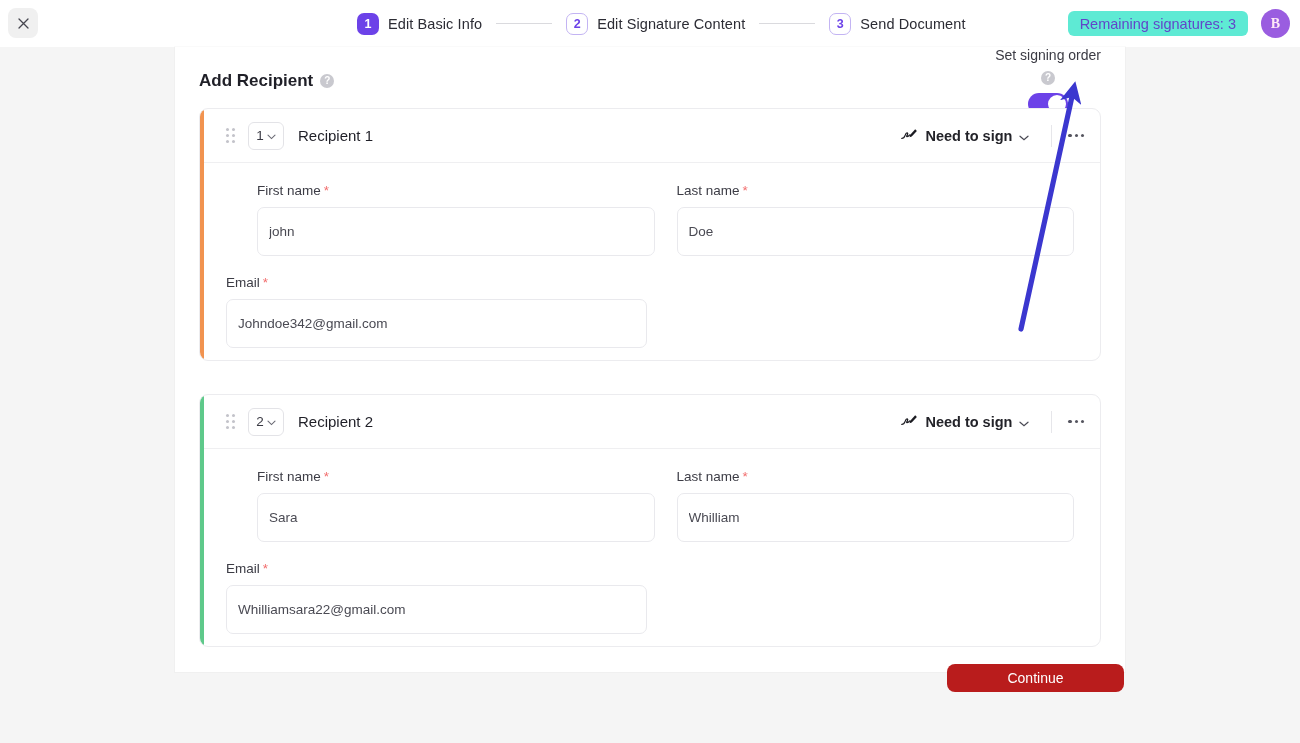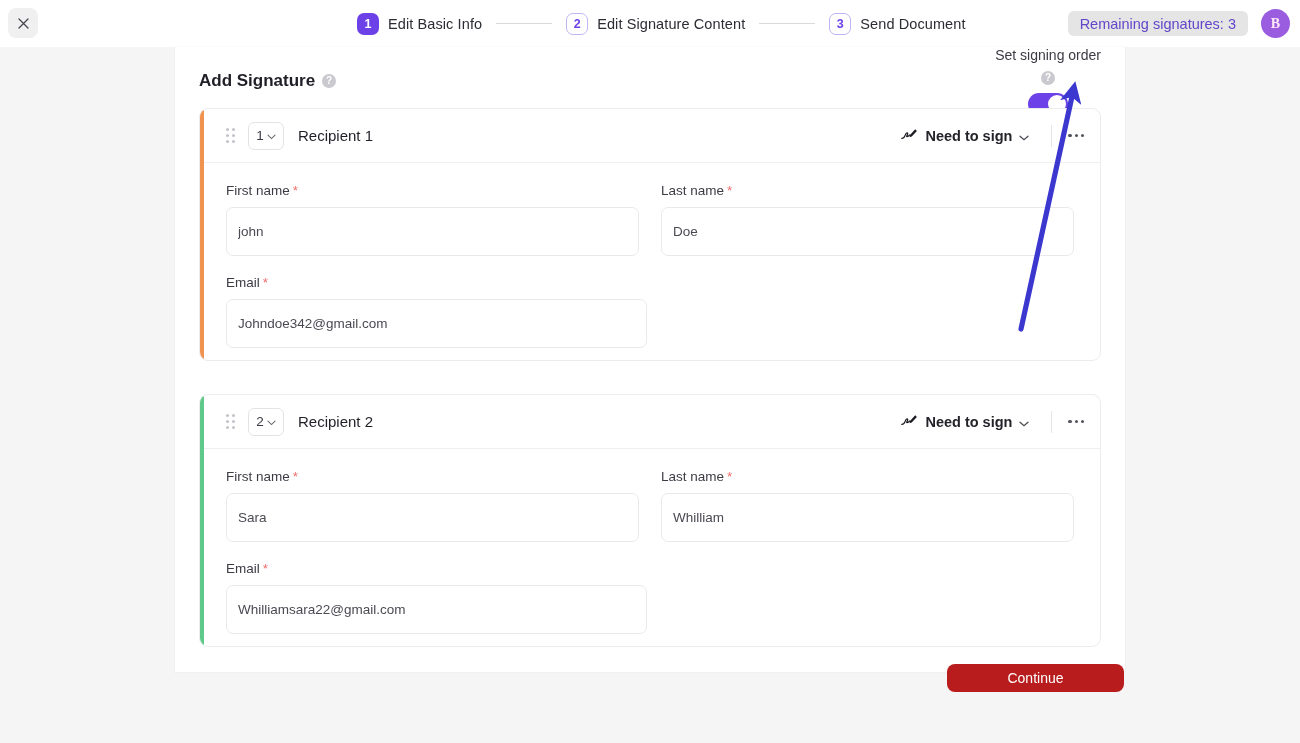--- a/index.html
+++ b/index.html
@@ -41,21 +41,21 @@
   .step-badge.idle { background: #ffffff; color: #6c42e8; border: 1px solid #c3b4f3; }
   .step-label { font-size: 14.5px; color: #2c2c34; letter-spacing: .1px; }
   .step-connector {
     width: 56px; height: 1px; background: #dadade;
     margin: 0 14px;
   }
 
   .remaining-pill {
     position: absolute; right: 52px; top: 11px;
     height: 25px; padding: 0 12px; border-radius: 6px;
-    background: #e5e5e5; color: #6146c9;
+    background: #5eead4; color: #6146c9;
     font-size: 14.5px; display: flex; align-items: center;
   }
   .avatar {
     position: absolute; right: 10px; top: 9px;
     width: 29px; height: 29px; border-radius: 50%;
     background: #9a5de0;
     display: flex; align-items: center; justify-content: center;
     color: #ffe9f6; font-size: 14px; font-weight: 600;
     font-family: "Liberation Serif", serif;
   }
@@ -129,21 +129,21 @@
     cursor: pointer; padding-right: 10px;
   }
   .vert-divider { width: 1px; height: 22px; background: #e6e6ea; margin: 0 12px; }
   .more-dots {
     display: flex; gap: 3px; align-items: center; cursor: pointer;
     padding: 6px 4px;
   }
   .more-dots i { width: 3.2px; height: 3.2px; border-radius: 50%; background: #55555f; display:block; }
 
   .card-body { padding: 20px 26px 22px 26px; }
-  .field-row { display: flex; gap: 22px; }
+  .field-row { display: flex; gap: 22px; margin-left: 31px; }
   .field { display: flex; flex-direction: column; }
   .field.half { width: 421px; }
   .field.email { width: 421px; margin-top: 19px; }
   .field-label {
     font-size: 13.5px; color: #3c3c45; margin-bottom: 9px;
   }
   .req { color: #f26d6d; margin-left: 3px; }
   .input {
     height: 49px; border: 1px solid #e9e9ed; border-radius: 7px;
     padding: 0 11px; font-size: 13.5px; color: #4a4a53;
@@ -198,21 +198,21 @@
     </div>
 
     <div class="remaining-pill">Remaining signatures: 3</div>
     <div class="avatar">B</div>
   </div>
 
   <div class="panel">
 
     <div class="panel-head">
       <div class="panel-title-wrap">
-        <div class="panel-title">Add Signature</div>
+        <div class="panel-title">Add Recipient</div>
         <div class="help-icon">?</div>
       </div>
       <div class="signing-order">
         <div class="signing-order-label">Set signing order</div>
         <div class="help-icon">?</div>
         <div class="toggle">
           <div class="knob"></div>
         </div>
       </div>
     </div>

